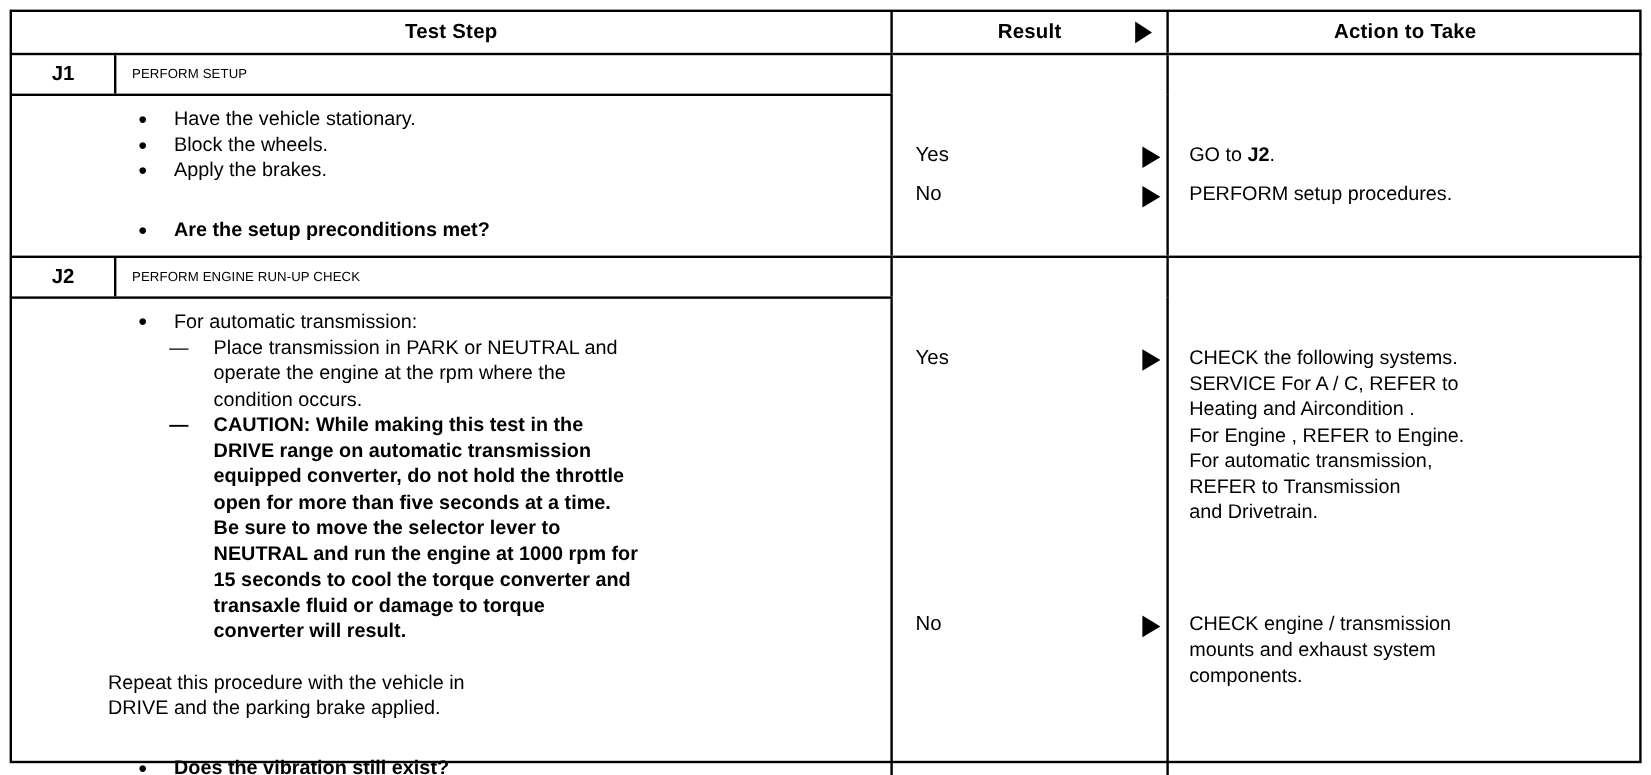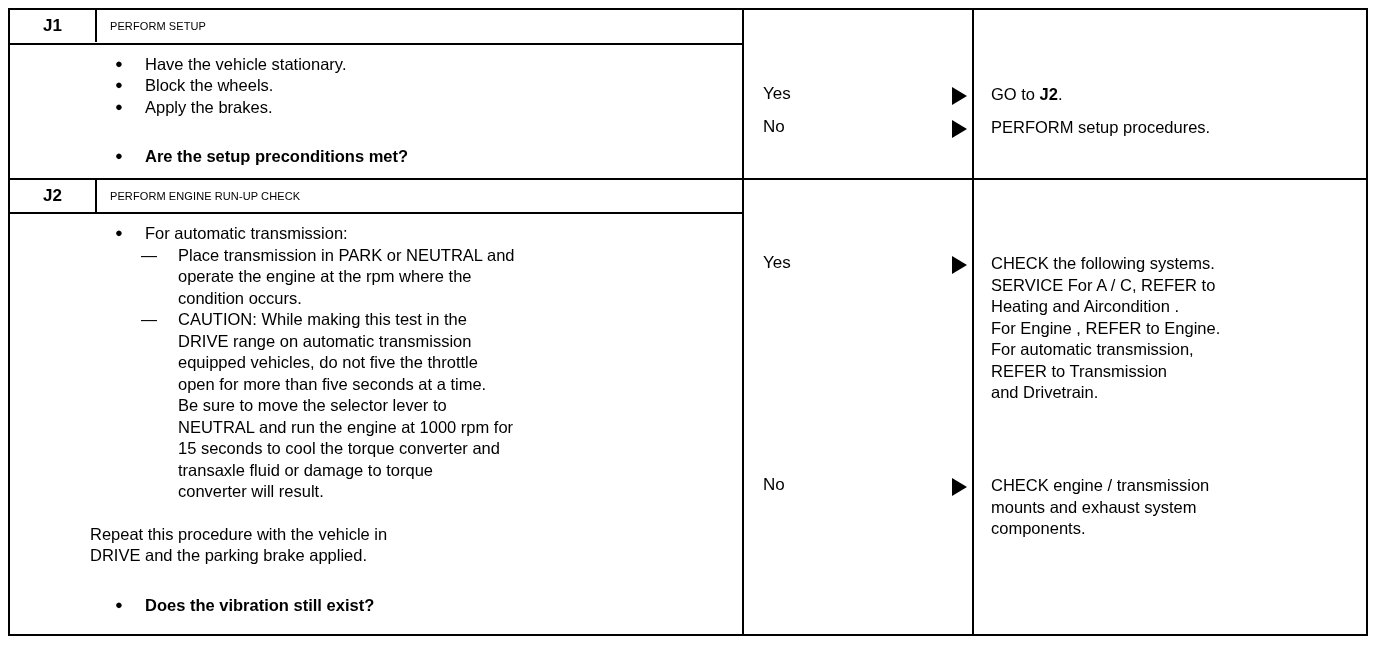--- a/index.html
+++ b/index.html
@@ -91,21 +91,21 @@
     position:relative;
     padding-left:168px;
     margin:0;
   }
   .dash-item::before{
     content:"\2014";
     position:absolute;
     left:131px; top:0;
     font-size:16px;
   }
-  .dash-item.b{font-weight:normal;}
+  .dash-item.b{font-weight:bold;}
   .plain-para{padding-left:80px;}
   .sp{height:21px;}
 
   
   .result-body{position:relative;height:100%;font-size:17px;}
   .res-row{position:absolute;left:19px;width:210px;}
   .res-row .lbl{position:absolute;left:0;top:0;}
   .res-tri{
     position:absolute; right:6px; top:3px;
     width:0;height:0;
@@ -124,20 +124,28 @@
 
 <div class="sheet">
   <table class="flow">
     <colgroup>
       <col class="c-step">
         <col class="c-result">
         <col class="c-action">
     </colgroup>
     <tbody>
 
+      <tr class="head">
+        <td>Test Step</td>
+        <td class="res vsep">
+          <span>Result</span>
+          <span class="head-tri"></span>
+        </td>
+        <td class="vsep">Action to Take</td>
+      </tr>
 
       <tr class="band">
         <td>
           <div class="band-inner">
             <div class="band-id">J1</div>
             <div class="band-title">PERFORM SETUP</div>
           </div>
         </td>
         <td class="vsep blank"></td>
         <td class="vsep blank"></td>
@@ -200,21 +208,21 @@
 
             <div class="dash-item">
               <div>Place transmission in PARK or NEUTRAL and</div>
               <div>operate the engine at the rpm where the</div>
               <div>condition occurs.</div>
             </div>
 
             <div class="dash-item b">
               <div>CAUTION: While making this test in the</div>
               <div>DRIVE range on automatic transmission</div>
-              <div>equipped vehicles, do not five the throttle</div>
+              <div>equipped converter, do not hold the throttle</div>
               <div>open for more than five seconds at a time.</div>
               <div>Be sure to move the selector lever to</div>
               <div>NEUTRAL and run the engine at 1000 rpm for</div>
               <div>15 seconds to cool the torque converter and</div>
               <div>transaxle fluid or damage to torque</div>
               <div>converter will result.</div>
             </div>
 
             <div class="sp"></div>
 

